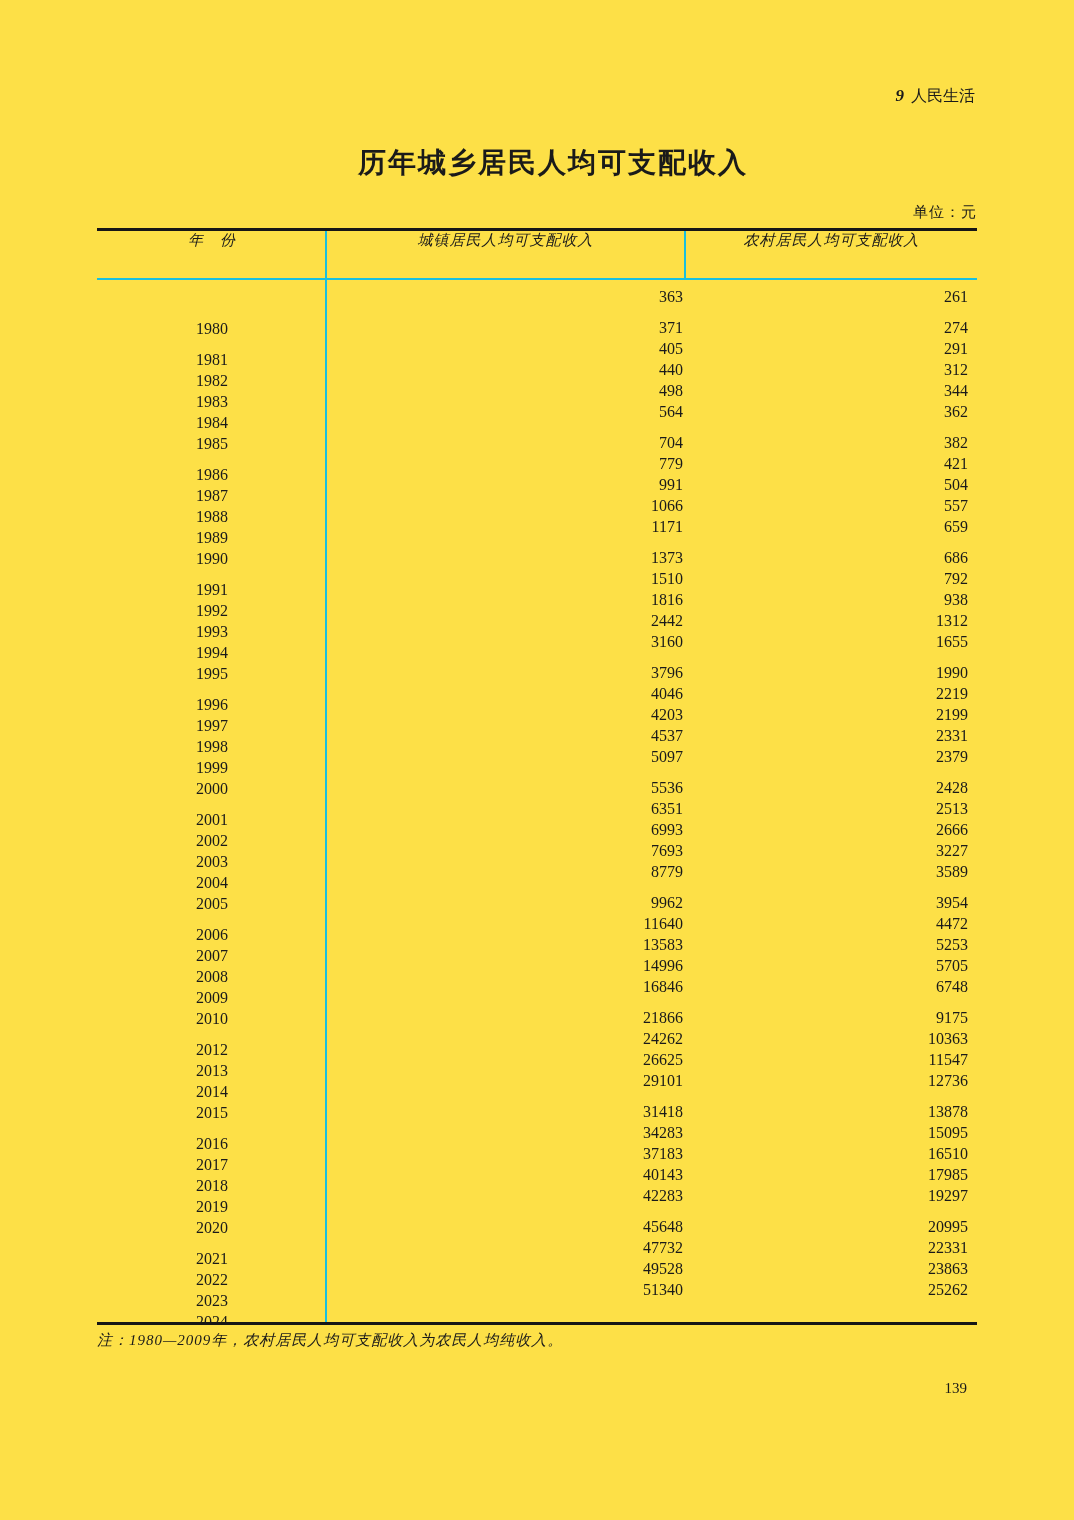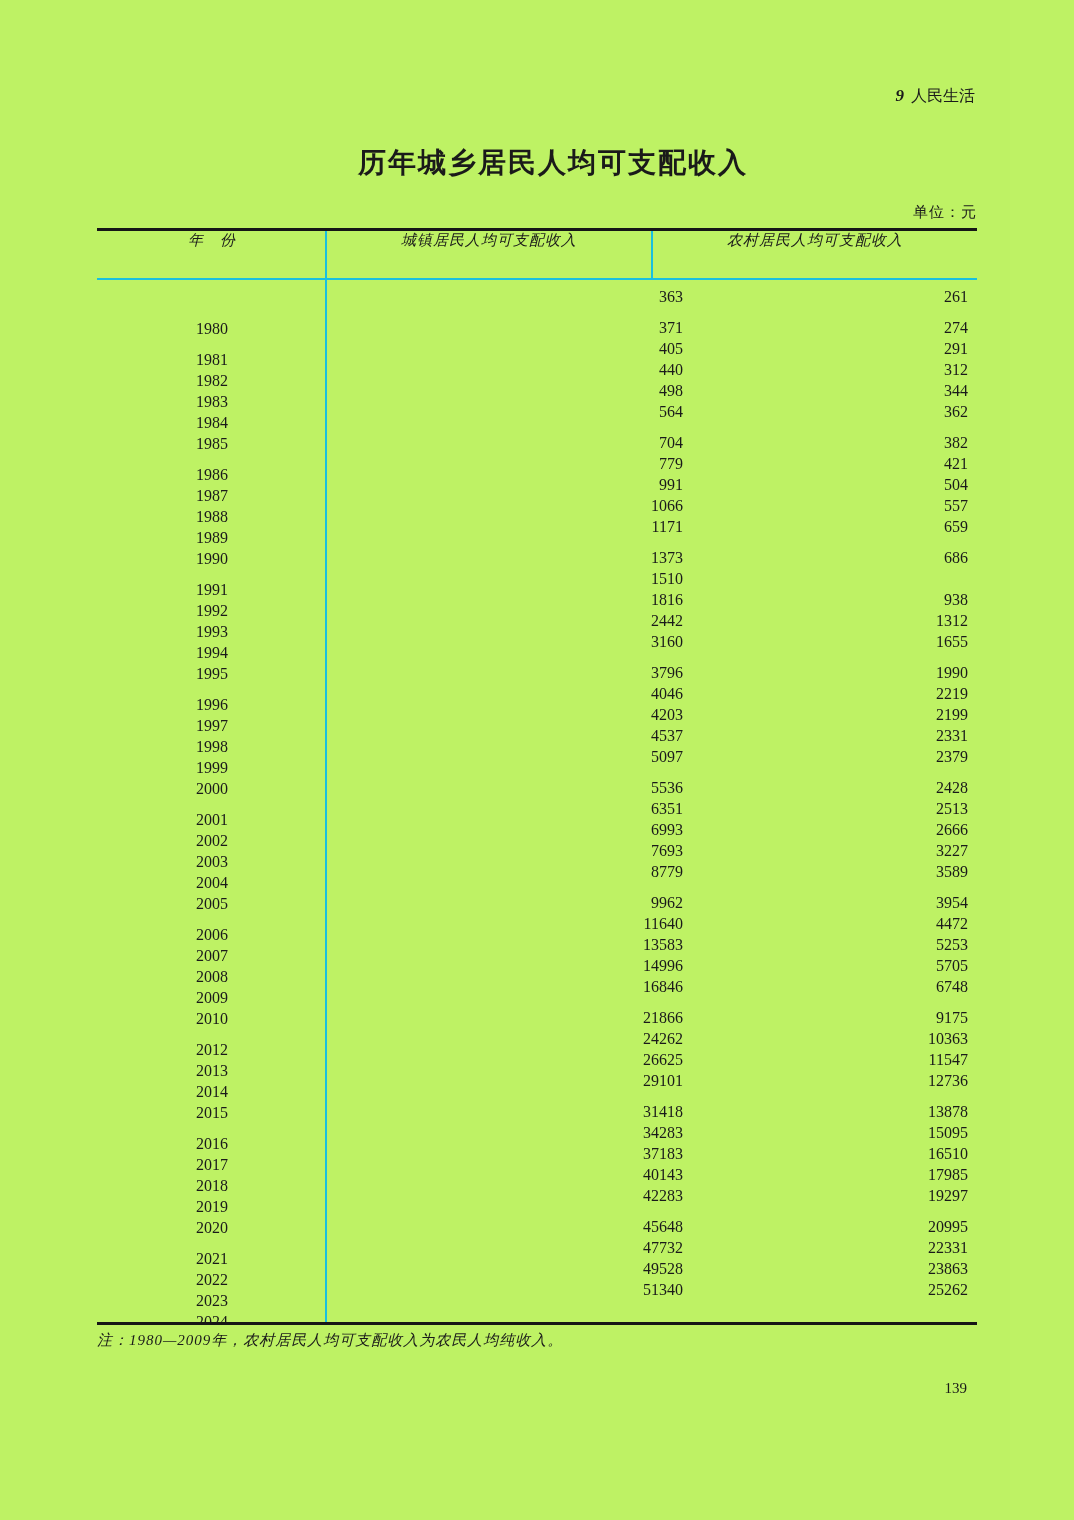--- a/index.html
+++ b/index.html
@@ -5,21 +5,21 @@
   html, body {
     margin: 0;
     padding: 0;
     background: #e8e8e8;
   }
   .page {
     position: relative;
     width: 1074px;
     height: 1520px;
     margin: 0 auto;
-    background: #bef264;
+    background: #fde047;
     color: #1a1a1a;
     font-family: "Liberation Serif", "DejaVu Serif", serif;
     overflow: hidden;
   }
   .chapter-header {
     position: absolute;
     top: 86px;
     right: 99px;
     font-size: 16px;
     white-space: nowrap;
@@ -69,21 +69,21 @@
   .thead {
     display: flex;
     height: 47px;
     border-bottom: 2px solid var(--accent, #18bfe0);
     font-size: 15px;
     letter-spacing: 1px;
     font-style: italic;
   }
   .th { text-align: center; box-sizing: border-box; }
   .col-year  { width: 230px; }
-  .col-urban { width: 326px; border-right: 2px solid var(--accent, #18bfe0); }
+  .col-urban { width: 359px; border-right: 2px solid var(--accent, #18bfe0); }
   .col-rural { flex: 1; }
   .tbody {
     position: relative;
     height: 1042px;
     padding-top: 6px;
     box-sizing: border-box;
     overflow: hidden;
   }
   .group { margin-bottom: 10px; }
   .group:last-child { margin-bottom: 0; }
@@ -196,20 +196,21 @@
         </div>
         <div class="group">
           <div class="row">
             <div class="cell c0">1991</div>
             <div class="cell c1">1373</div>
             <div class="cell c2">686</div>
           </div>
           <div class="row">
             <div class="cell c0">1992</div>
             <div class="cell c1">1510</div>
+            <div class="cell c2">792</div>
           </div>
           <div class="row">
             <div class="cell c0">1993</div>
             <div class="cell c1">1816</div>
             <div class="cell c2">938</div>
           </div>
           <div class="row">
             <div class="cell c0">1994</div>
             <div class="cell c1">2442</div>
             <div class="cell c2">1312</div>

